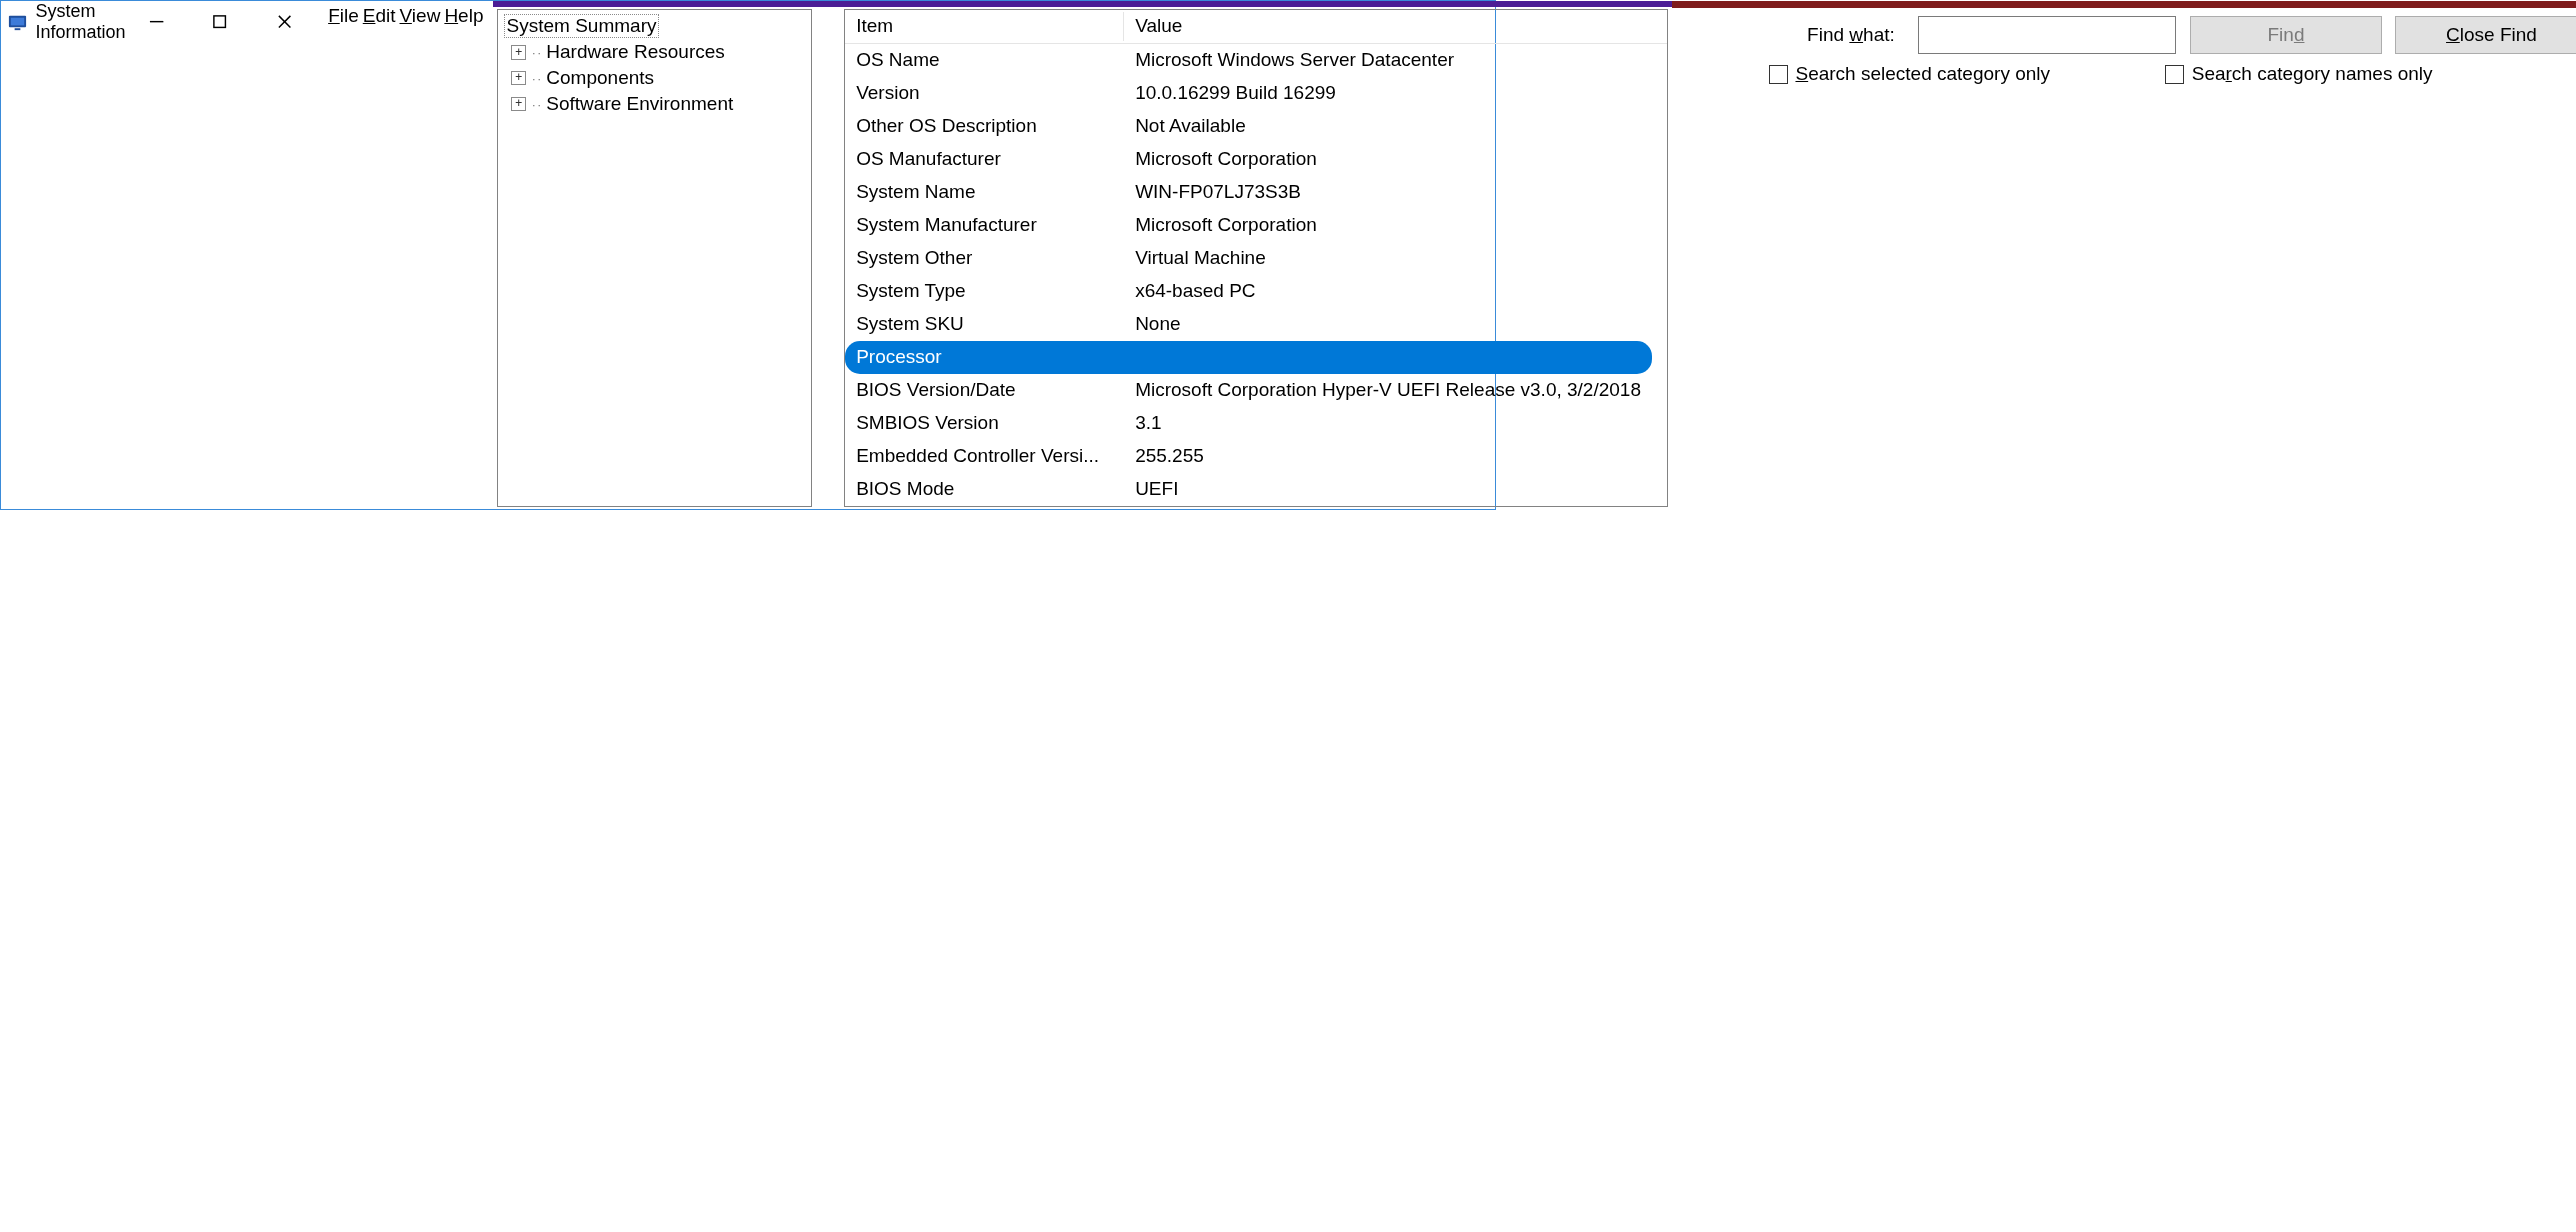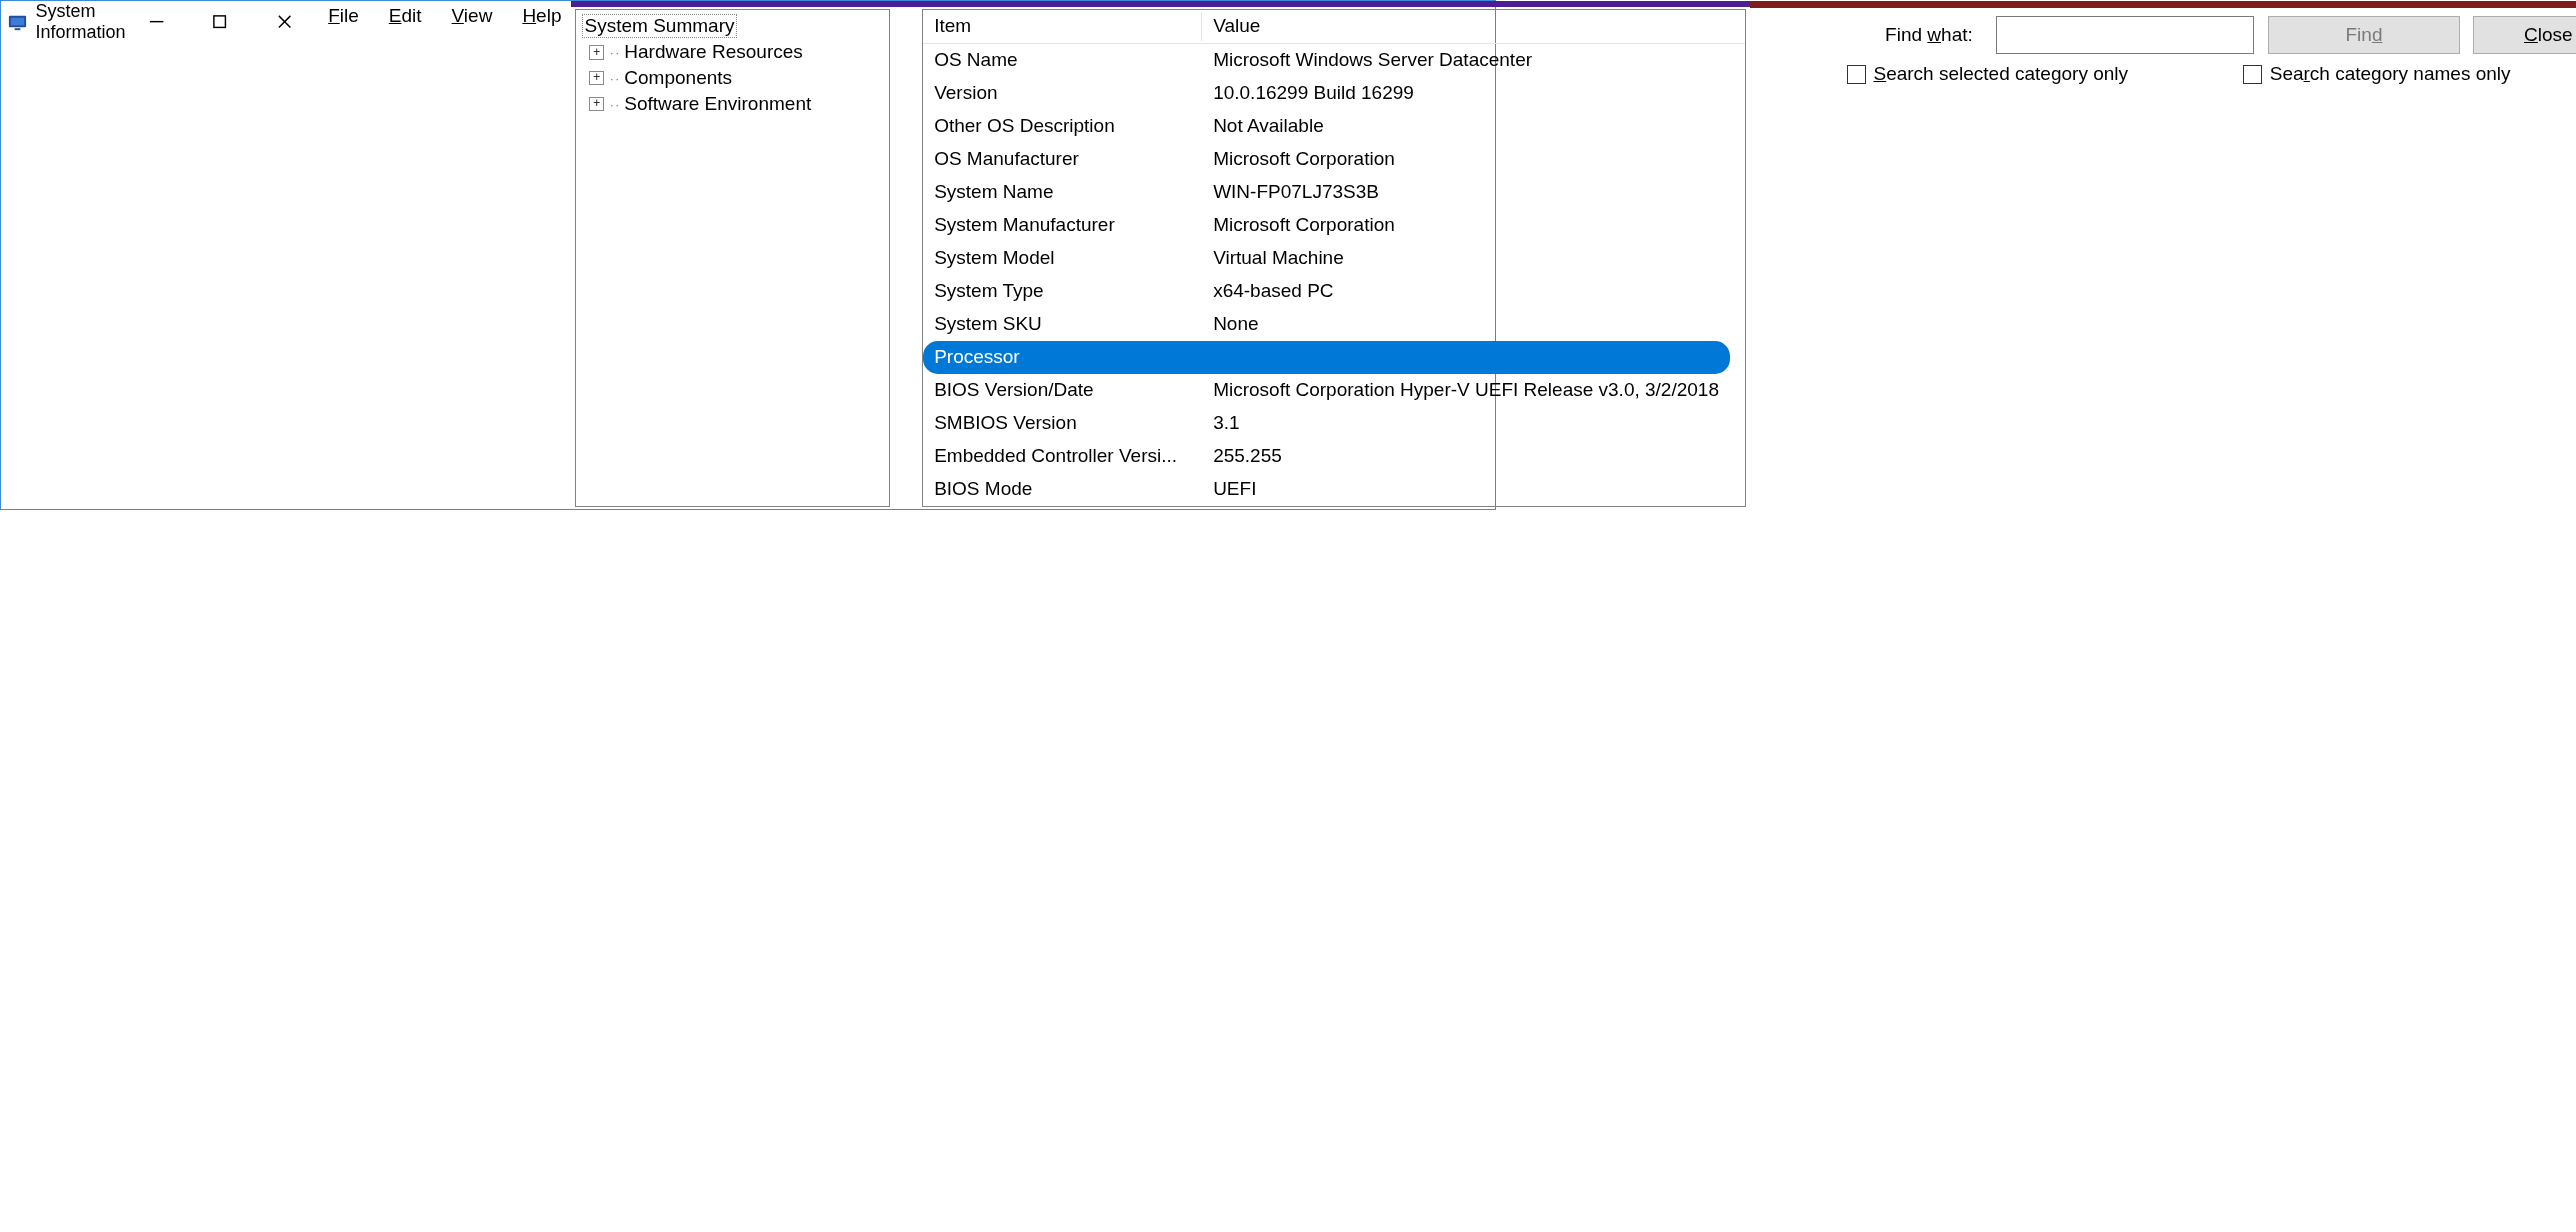--- a/index.html
+++ b/index.html
@@ -47,21 +47,21 @@
     justify-content: center;
     background: transparent;
     border: none;
     font-size: 17.3px;
   }
   .titlebar-btn.close { width: 67px; }
   .titlebar-btn svg { display:block; }
   
   .menubar {
     display: flex;
-    gap: 30px;
+    gap: 4px;
     padding: 3.8px 9.6px 7.7px 9.6px;
     font-size: 19px;
   }
   .menubar .menu-item u { text-decoration: underline; }
   
   .client {
     display: flex;
     flex: 1;
     border-top: 6px solid #4c1d95;
     min-height: 0;
@@ -303,21 +303,21 @@
           </div>
           <div class="row">
             <div class="col-item">System Name</div>
             <div class="col-value">WIN-FP07LJ73S3B</div>
           </div>
           <div class="row">
             <div class="col-item">System Manufacturer</div>
             <div class="col-value">Microsoft Corporation</div>
           </div>
           <div class="row">
-            <div class="col-item">System Model</div>
+            <div class="col-item">System Other</div>
             <div class="col-value">Virtual Machine</div>
           </div>
           <div class="row">
             <div class="col-item">System Type</div>
             <div class="col-value">x64-based PC</div>
           </div>
           <div class="row">
             <div class="col-item">System SKU</div>
             <div class="col-value">None</div>
           </div>

